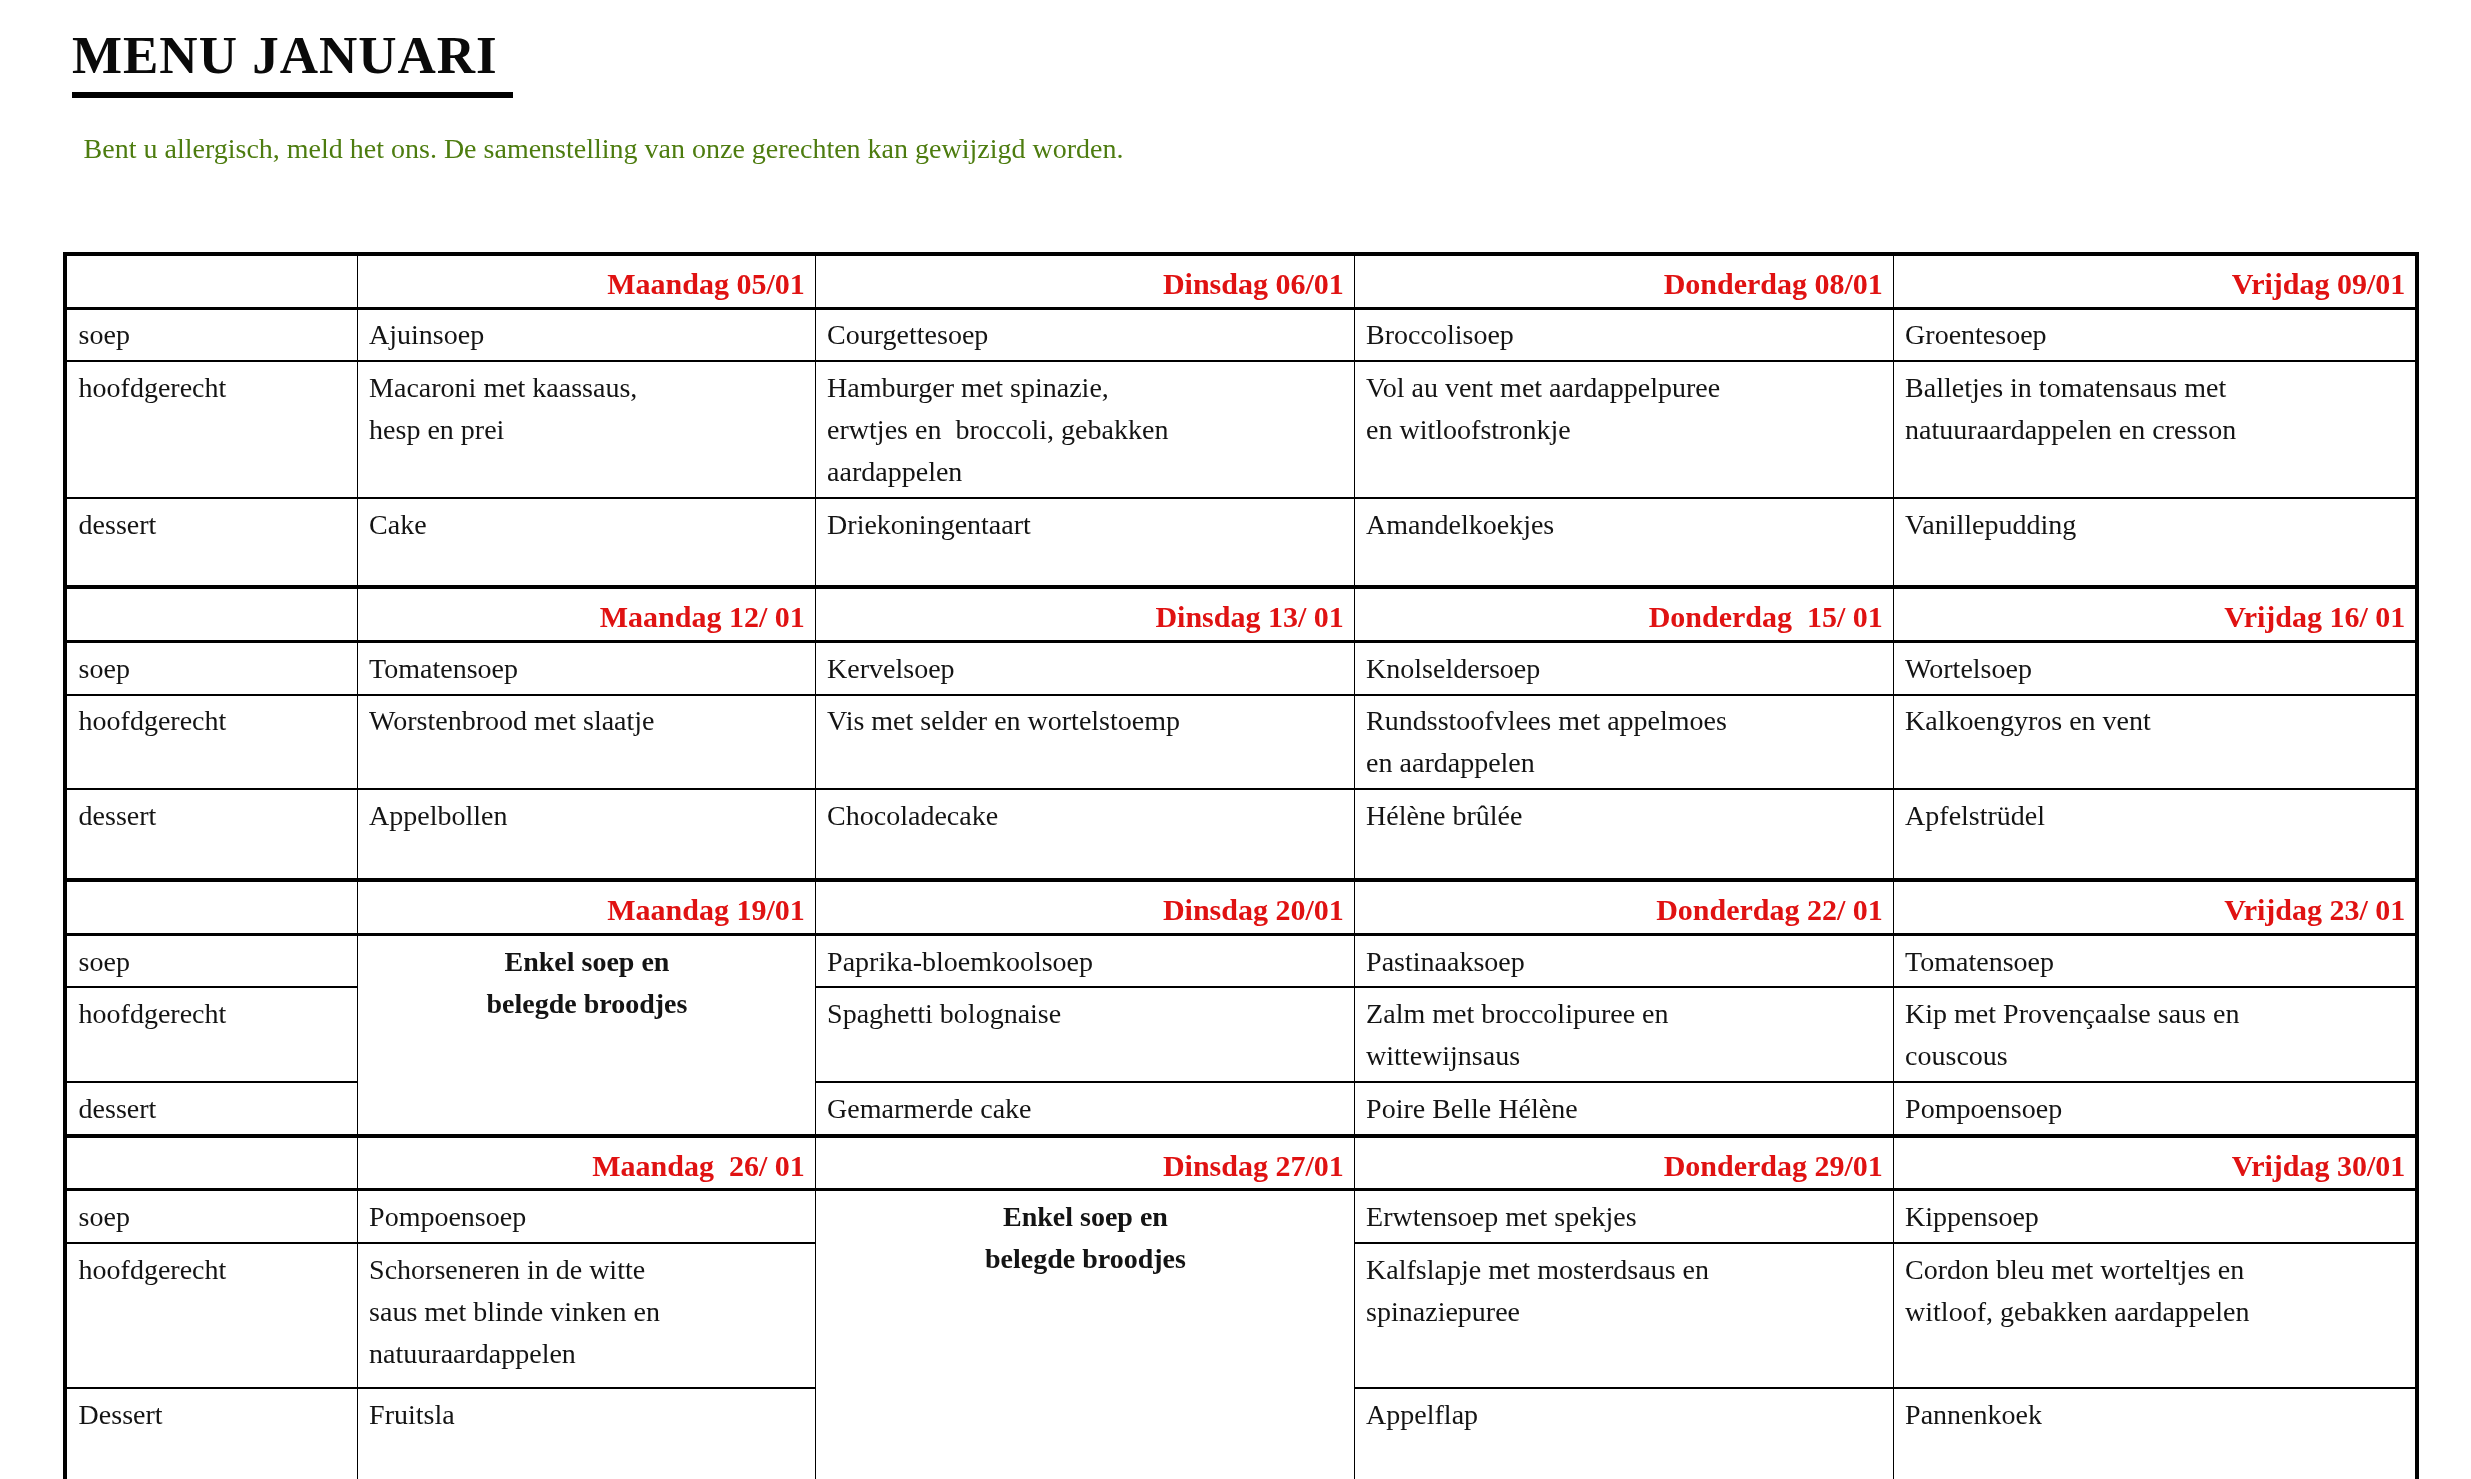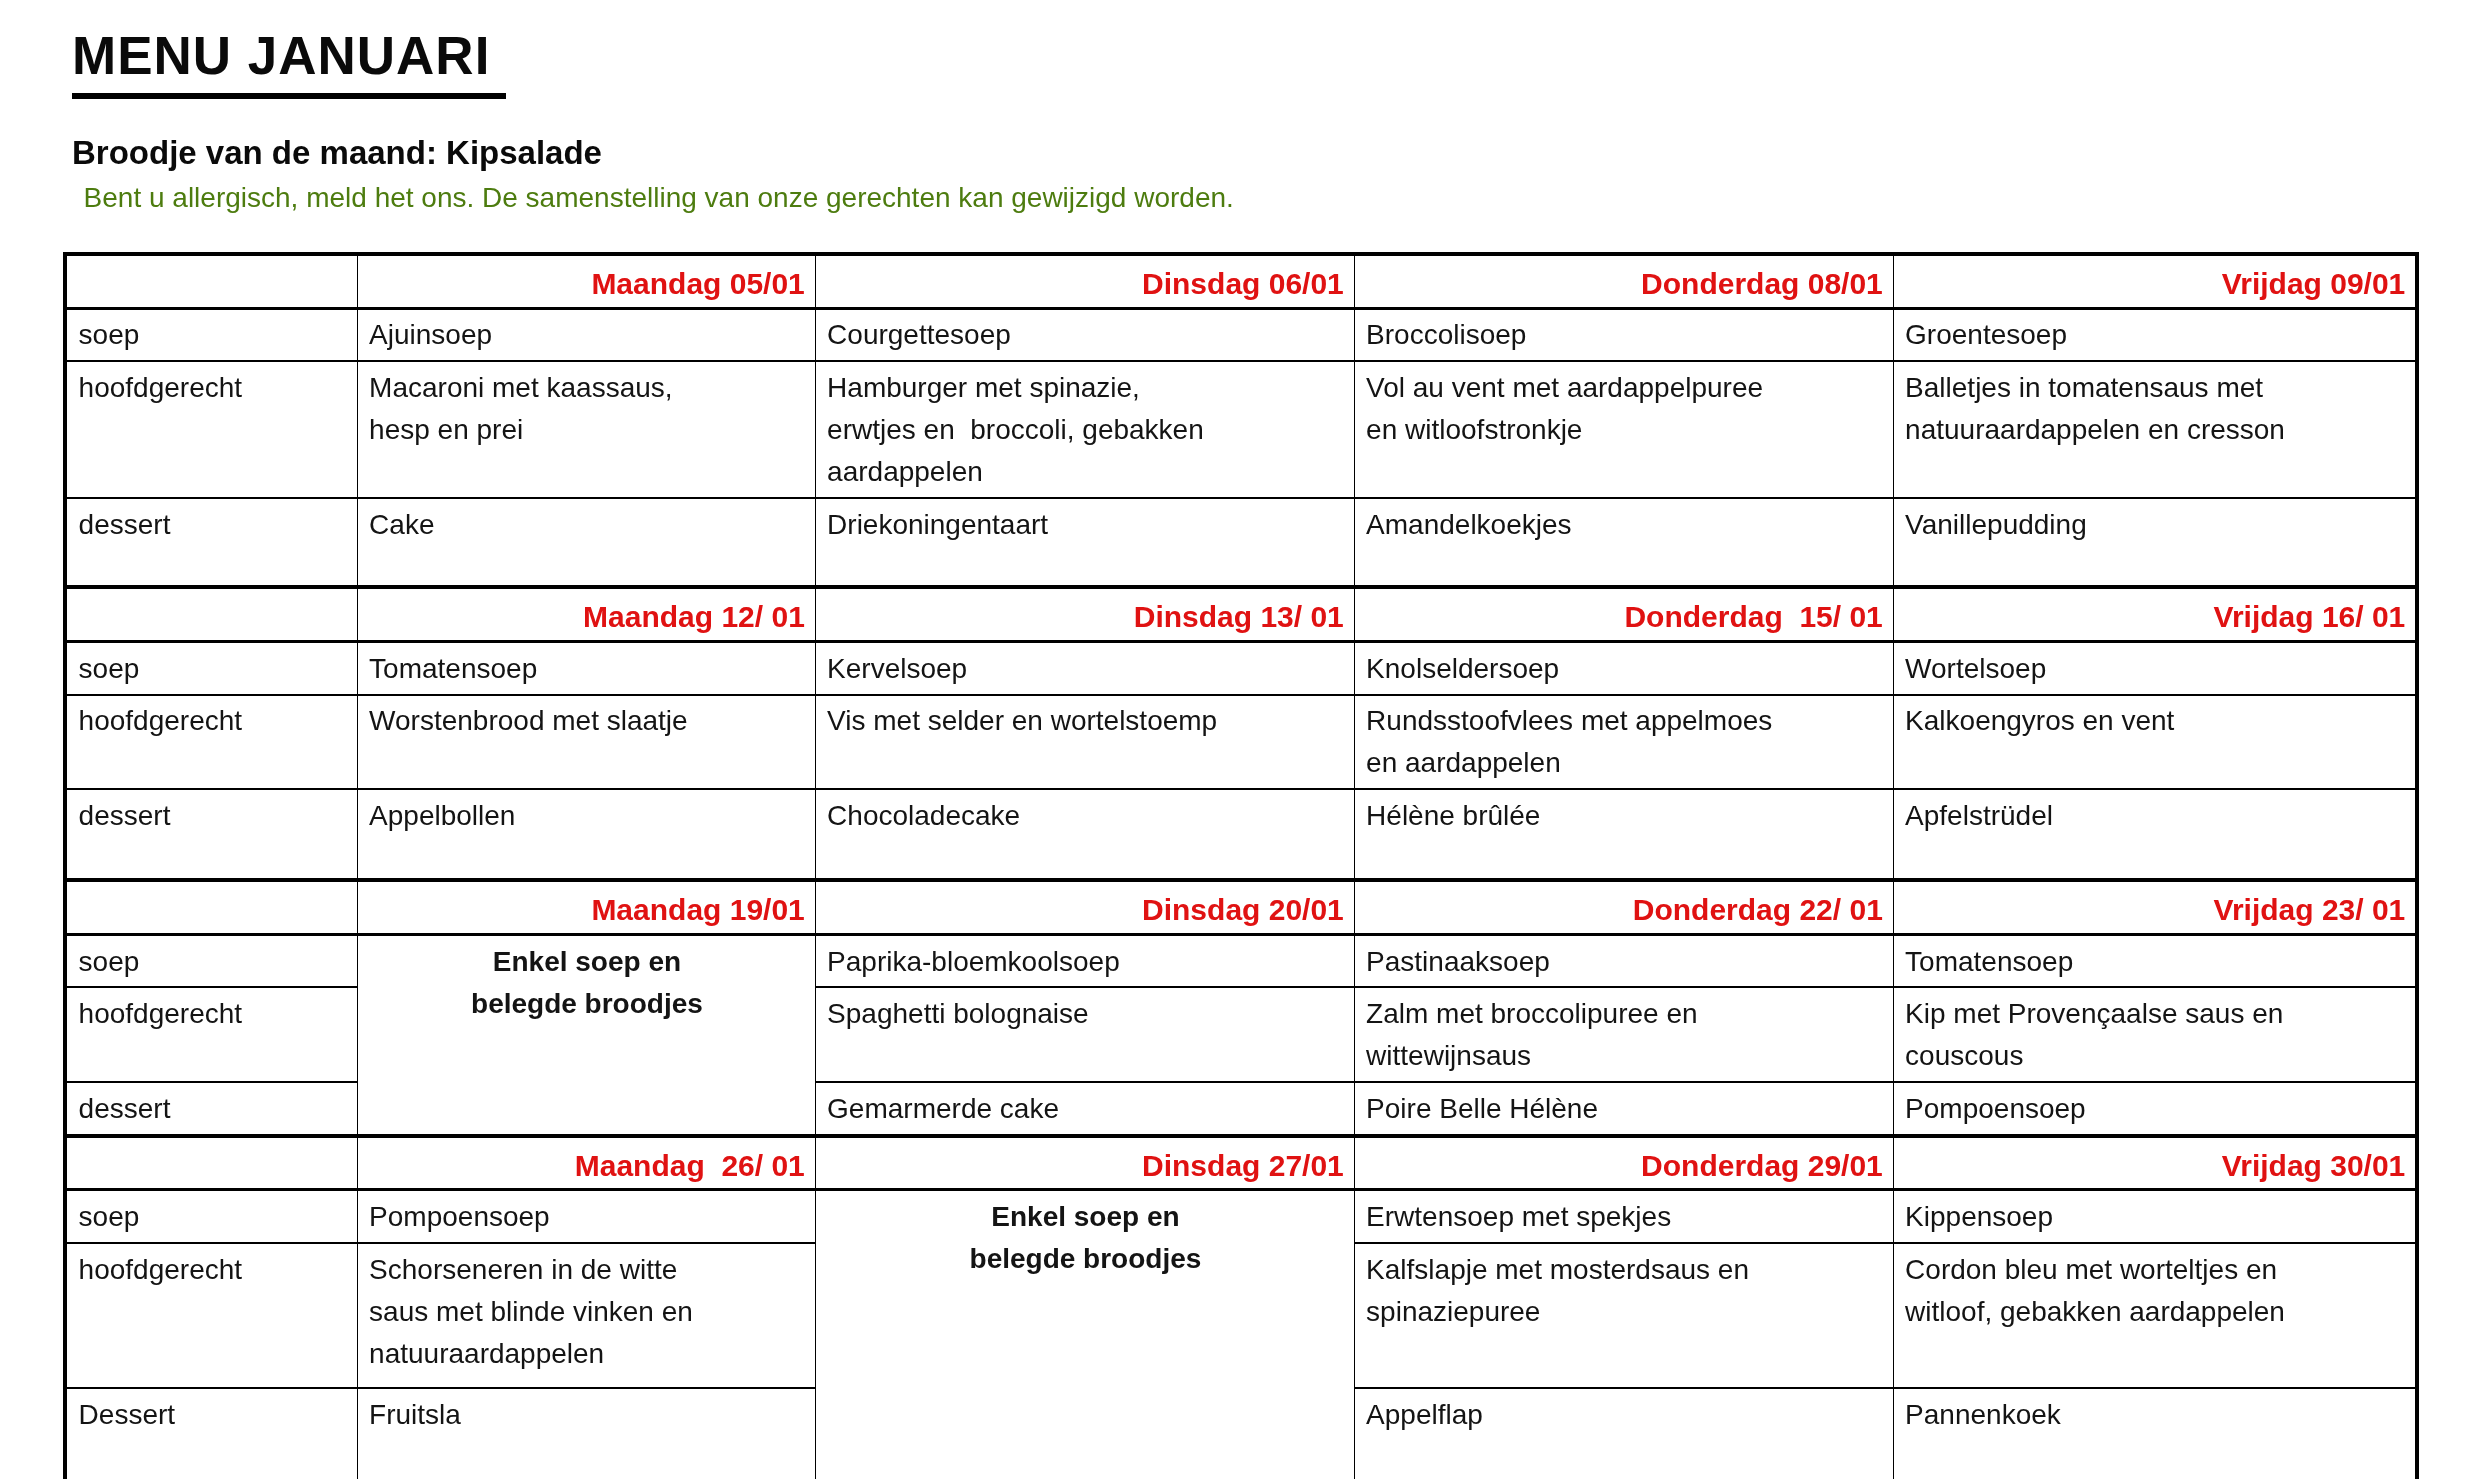--- a/index.html
+++ b/index.html
@@ -1,20 +1,20 @@
 <!DOCTYPE html>
 <html style="--day-header-red: #e01212; --special-green: #1aa34a; --border-black: #000000;"><head>
 <meta charset="utf-8">
 <style>
   html, body { margin:0; padding:0; background:#ffffff; }
   body {
     width:2472px; height:1479px; overflow:hidden;
     font-family:"Liberation Sans", sans-serif; color:#141414;
   }
-  .page { position:relative; width:2176px; height:1479px; background:#fff; }
+  .page { position:relative; width:2176px; height:1479px; background:#fff;font-family:Liberation Serif, serif; }
 
   .doc-header { position:absolute; left:72px; top:25px; }
   .doc-title {
     font-size:53px; font-weight:bold; letter-spacing:1px;
     margin:0 0 35px 0; color:#0a0a0a;
   }
   .doc-title .title-text {
     display:inline-block; border-bottom:6.8px solid #000;
     padding:0 15.4px 6.8px 0;
   }
@@ -49,21 +49,20 @@
     text-align:center; vertical-align:middle; padding:0 7.7px;
   }
 </style>
 </head>
 <body>
 
 <div class="page">
 
   <div class="doc-header">
     <h1 class="doc-title"><span class="title-text">MENU  JANUARI</span></h1>
-    <h2 class="doc-subtitle">Broodje van de maand: Kipsalade</h2>
     <p class="doc-note">Bent u allergisch, meld het ons. De samenstelling van onze gerechten kan gewijzigd worden.</p>
   </div>
 
   <table class="menu">
     <colgroup>
       <col style="width:292px">
         <col style="width:458px">
         <col style="width:539px">
         <col style="width:539px">
         <col style="width:524px">

